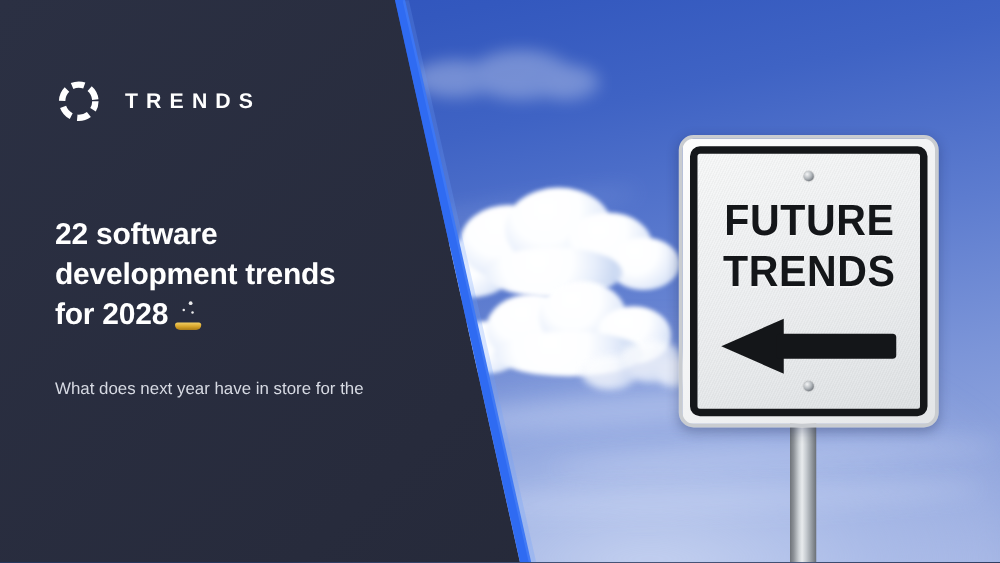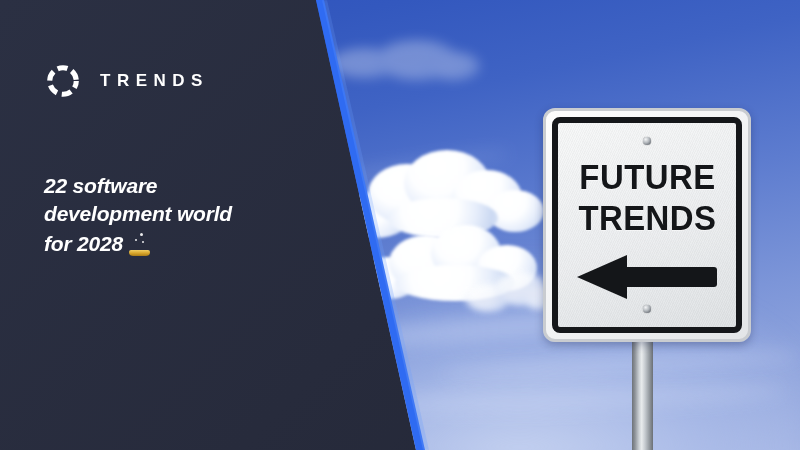--- a/index.html
+++ b/index.html
@@ -203,26 +203,25 @@
     font-weight: 600;
     letter-spacing: 6.5px;
   }
 
   .headline {
     position: absolute;
     left: 44px;
     top: 172px;
     width: 330px;
     color: #ffffff;
-    font-size: 21px;
+    font-size: 24px;
     font-weight: 700;
     line-height: 1.33;
     letter-spacing: -0.2px;
     margin: 0;
-    font-style: italic;
   }
   .orb {
     display: inline-block;
     position: relative;
     width: 25px;
     height: 28px;
     vertical-align: -5px;
     margin-left: 4px;
   }
   .orb-ball {
@@ -334,21 +333,21 @@
         <g fill="none" stroke="#ffffff" stroke-width="5.4" stroke-linecap="butt">
           <circle cx="20" cy="20" r="14" stroke-dasharray="10.5 5.2" stroke-dashoffset="3"></circle>
         </g>
       </svg>
     </span>
     <span class="logo-word">TRENDS</span>
   </div>
 
   <h1 class="headline">
     <span>22 software</span><br>
-    <span>development world</span><br>
+    <span>development trends</span><br>
     <span>for 2028</span><span class="orb"><span class="orb-ball"></span><span class="orb-spark sp1"></span><span class="orb-spark sp2"></span><span class="orb-spark sp3"></span><span class="orb-base"></span></span>
   </h1>
 
   <p class="subtitle">
-    <br>
+    <span>What does next year have in store for the</span><br>
   </p>
 
 </div>
 
 </body></html>

